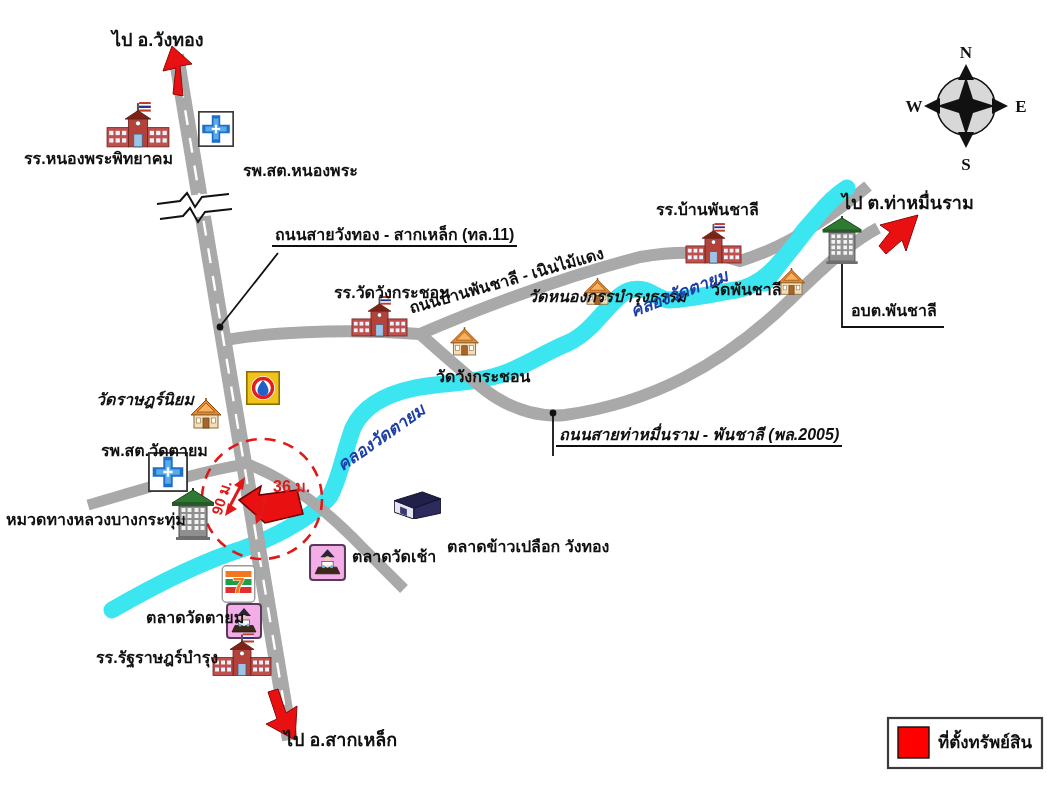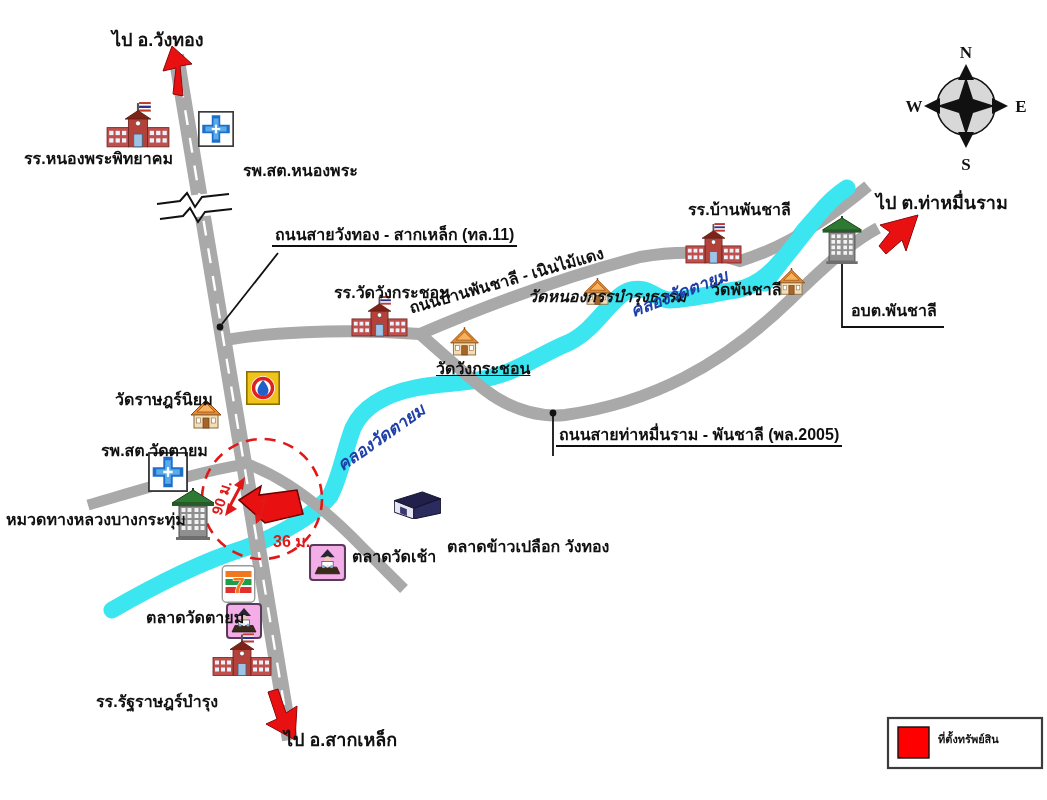--- a/index.html
+++ b/index.html
@@ -234,33 +234,33 @@
   </g>
 </svg>
 
 <div class="lbl big" style="left:112px;top:30px;text-align:right;">ไป อ.วังทอง</div>
 <div class="lbl" style="left:24px;top:150px;">รร.หนองพระพิทยาคม</div>
 <div class="lbl" style="left:243px;top:114px;margin-top:48px;">รพ.สต.หนองพระ</div>
 <div class="lbl underline" style="left:272px;top:226px;">ถนนสายวังทอง - สากเหล็ก (ทล.11)</div>
 <div class="lbl" style="left:334px;top:284px;">รร.วัดวังกระชอน</div>
 <div class="lbl ctr" style="left:406px;top:272px;transform:rotate(-16deg);">ถนนบ้านพันชาลี - เนินไม้แดง</div>
 <div class="lbl" style="left:528px;top:288px;font-style:italic;">วัดหนองกรรบำรุงธรรม</div>
-<div class="lbl" style="left:688px;top:201px;text-align:right;">รร.บ้านพันชาลี</div>
+<div class="lbl" style="left:656px;top:201px;text-align:right;">รร.บ้านพันชาลี</div>
 <div class="lbl" style="left:703px;top:281px;margin-left:8px;">วัดพันชาลี</div>
-<div class="lbl big" style="left:876px;top:193px;text-align:right;">ไป ต.ท่าหมื่นราม</div>
+<div class="lbl big" style="left:842px;top:193px;text-align:right;">ไป ต.ท่าหมื่นราม</div>
 <div class="lbl" style="left:851px;top:302px;">อบต.พันชาลี</div>
 <div class="lbl river-lbl ctr" style="left:330px;top:428px;transform:rotate(-35deg);">คลองวัดตายม</div>
 <div class="lbl river-lbl ctr" style="left:628px;top:284px;transform:rotate(-21deg);">คลองวัดตายม</div>
-<div class="lbl" style="left:436px;top:360px;text-decoration:underline;">วัดวังกระชอน</div>
-<div class="lbl" style="left:115px;top:391px;">วัดราษฎร์นิยม</div>
+<div class="lbl" style="left:436px;top:368px;">วัดวังกระชอน</div>
+<div class="lbl" style="left:96px;top:391px;font-style:italic;">วัดราษฎร์นิยม</div>
 <div class="lbl" style="left:101px;top:442px;">รพ.สต.วัดตายม</div>
-<div class="lbl underline" style="left:556px;top:426px;">ถนนสายท่าหมื่นราม - พันชาลี (พล.2005)</div>
+<div class="lbl underline" style="left:556px;top:426px;font-style:italic;">ถนนสายท่าหมื่นราม - พันชาลี (พล.2005)</div>
 <div class="lbl" style="left:447px;top:492px;margin-top:46px;">ตลาดข้าวเปลือก วังทอง</div>
 <div class="lbl" style="left:6px;top:511px;">หมวดทางหลวงบางกระทุ่ม</div>
 <div class="lbl red-lbl ctr" style="left:204px;top:489px;transform:rotate(-72deg);">90 ม.</div>
-<div class="lbl red-lbl" style="left:273px;top:533px;font-size:16px;">36 ม.</div>
+<div class="lbl red-lbl" style="left:273px;top:478px;font-size:16px;">36 ม.</div>
 <div class="lbl" style="left:352px;top:548px;">ตลาดวัดเช้า</div>
 <div class="lbl" style="left:146px;top:609px;text-align:right;">ตลาดวัดตายม</div>
-<div class="lbl" style="left:96px;top:649px;margin-top:44px;">รร.รัฐราษฎร์บำรุง</div>
+<div class="lbl" style="left:96px;top:649px;">รร.รัฐราษฎร์บำรุง</div>
 <div class="lbl big" style="left:244px;top:730px;margin-left:40px;">ไป อ.สากเหล็ก</div>
-<div class="lbl" style="left:938px;top:733px;font-size:11px;">ที่ตั้งทรัพย์สิน</div>
+<div class="lbl" style="left:938px;top:733px;font-size:17px;">ที่ตั้งทรัพย์สิน</div>
 
 </div>
 
 </body></html>

